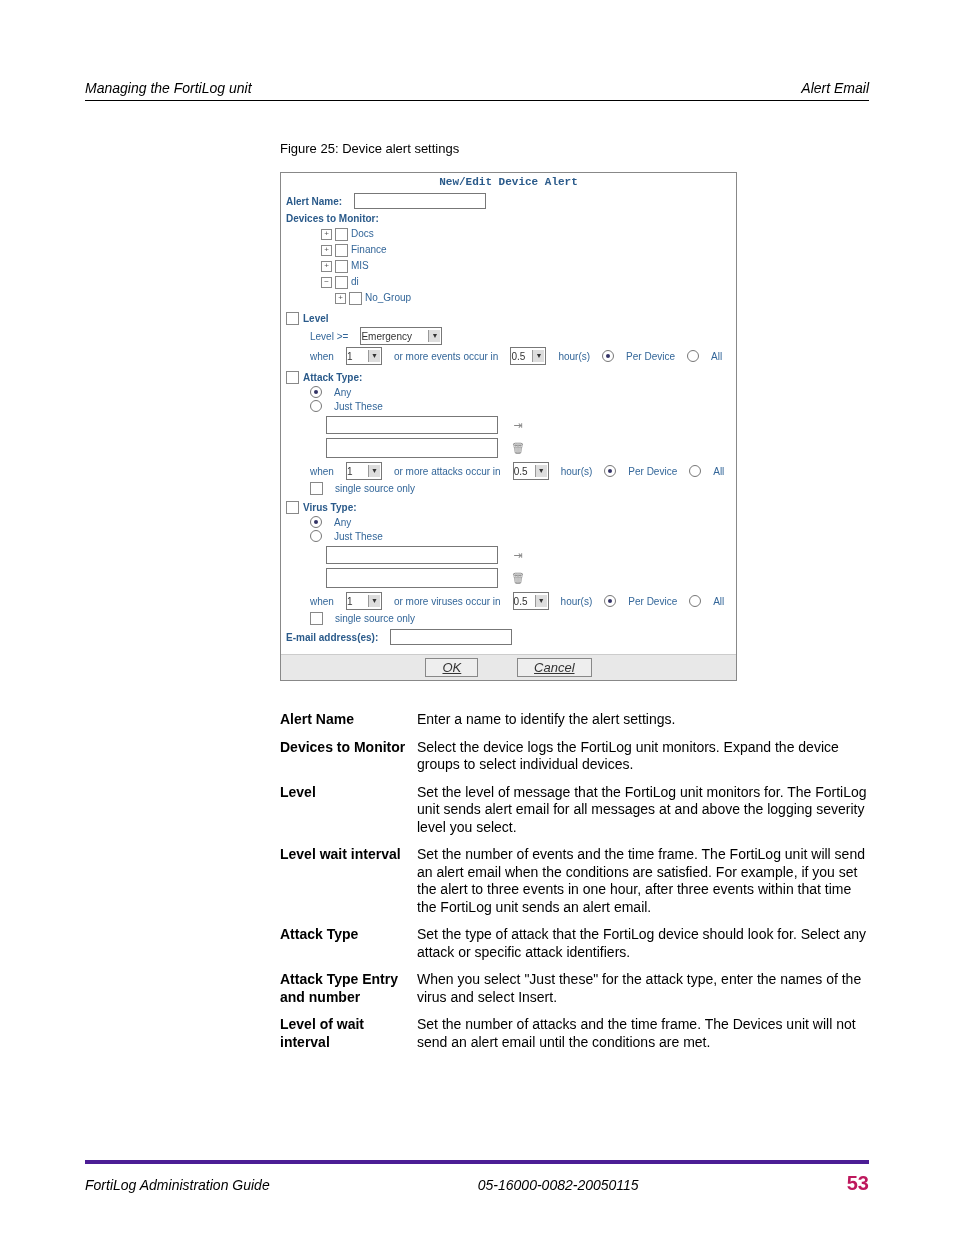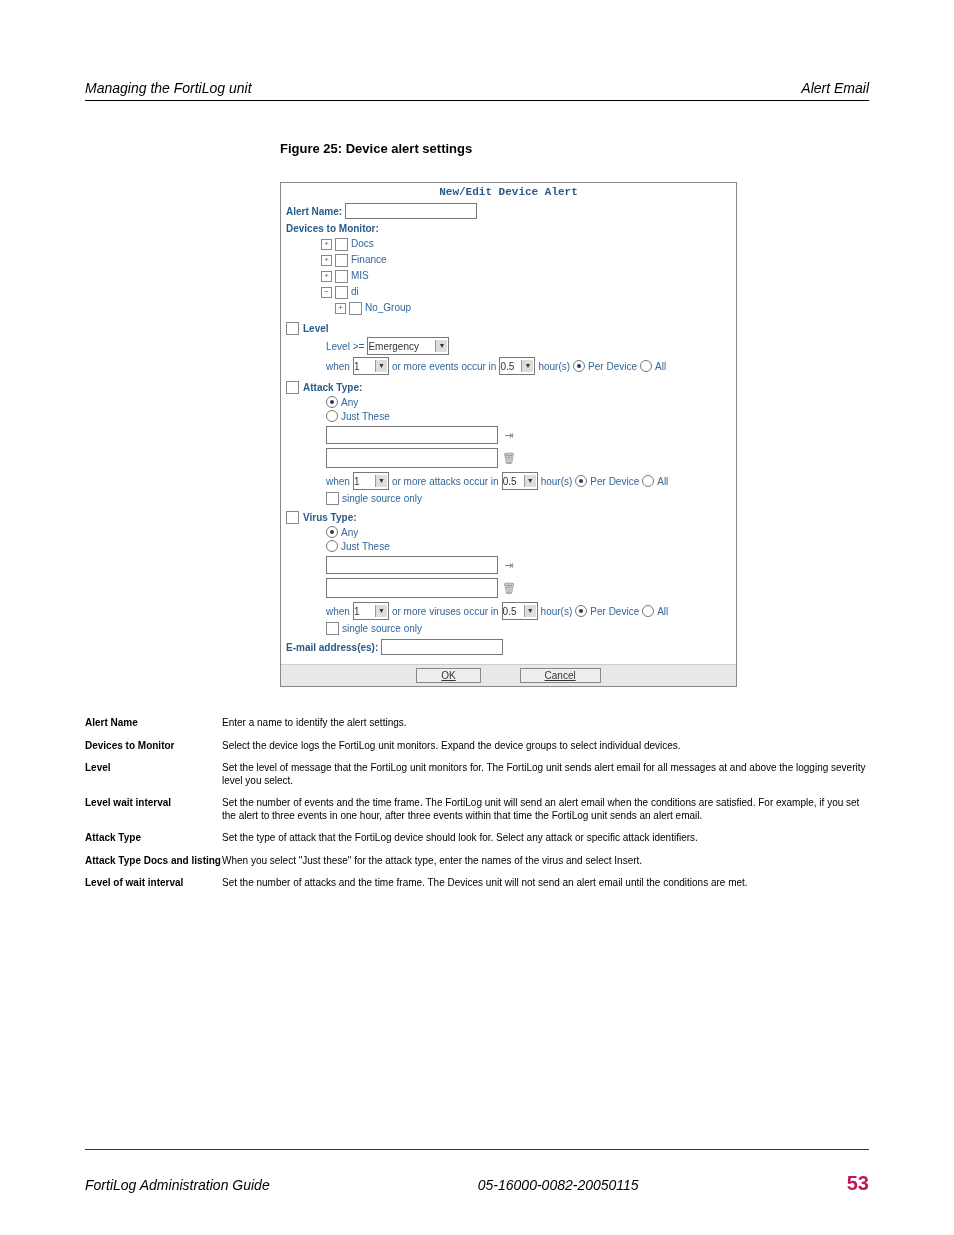--- a/index.html
+++ b/index.html
@@ -20,24 +20,24 @@
     justify-content: space-between;
     font-style: italic;
     font-size: 14px;
     color: #000;
     border-bottom: 1px solid #000;
     padding-bottom: 4px;
     margin-bottom: 40px;
     align-items: flex-end;
   }
   .figure-caption {
-    font-weight: bold;
+    font-weight: normal;
     font-size: 13px;
     margin-left: 195px;
-    margin-bottom: 26px;
+    margin-bottom: 16px;
   }
   .figure-box {
     margin-left: 195px;
     width: 455px;
     border: 1px solid #888;
     background: #fff;
     font-family: Verdana, Arial, sans-serif;
     font-size: 10px;
     color: #336699;
   }
@@ -49,45 +49,45 @@
     font-size: 11px;
     font-family: Liberation Mono, monospace;
   }
   .figure-body { padding: 2px 5px 5px 5px; }
   .bold-label { font-weight: bold; color: #2a5a8a; }
   .tree { margin-left: 35px; line-height: 16px; margin-top:2px;}
   .tree-row { display:flex; align-items:center; gap:3px;}
   .exp-icon { width:9px; height:9px; border:1px solid #888; display:inline-flex; align-items:center; justify-content:center; font-size:8px; line-height:8px; background:#fff; color:#555;}
   .sm-checkbox { width:11px; height:11px; border:1px solid #888; background:#fff; display:inline-block;}
   .section-row { margin-top:6px; display:flex; align-items:center; gap:4px;}
-  .indent { margin-left:40px; }
+  .indent { margin-left:24px;text-align:center; }
   .indent2 { margin-left:40px; }
   .sm-input { border:1px solid #777; height:14px; background:#fff; display:inline-block; vertical-align:middle;}
   .sm-select { border:1px solid #777; height:16px; background:#fff; display:inline-flex; align-items:center; padding-left:0; font-size:10px; color:#333; position:relative;}
   .sm-select::after{ content:"▼"; font-size:7px; position:absolute; right:1px; top:2px; background:#ddd; width:11px; text-align:center; height:12px; line-height:12px; border-left:1px solid #999;}
   .sm-radio { width:10px; height:10px; border:1px solid #777; border-radius:50%; background:#fff; display:inline-flex; align-items:center; justify-content:center; vertical-align:middle;}
   .sm-radio.checked::after{content:""; width:4px; height:4px; background:#336; border-radius:50%;}
   .wide-input{ border:1px solid #777; height:16px; width:170px; background:#fff; display:inline-block;}
   .icon-btn { width:14px; height:14px; display:inline-flex; align-items:center; justify-content:center; font-size:11px; color:#888; border:1px solid transparent;}
   .btn-row{ text-align:center; background:#e8e8e8; padding:3px 0; margin-top:4px; border-top:1px solid #ccc;}
-  .ui-btn{ display:inline-block; background:#eee; border:1px solid #888; padding:1px 24px; font-size:10px; color:#333; margin:0 18px; text-decoration:underline;}
-  .desc-table { margin-top:30px; font-size:10px; line-height:1.25; }
+  .ui-btn{ display:inline-block; background:#eee; border:1px solid #888; padding:1px 16px; font-size:13px; color:#333; margin:0 18px; text-decoration:underline;font-style:italic;}
+  .desc-table { margin-left:195px; margin-top:30px; font-size:14px; line-height:1.25; }
   .desc-row { display:flex; margin-bottom:10px; }
   .desc-term { font-weight:bold; width:137px; flex-shrink:0; }
   .desc-def { flex:1; }
   .footer {
     position:absolute;
     bottom:40px; left:85px; right:85px;
-    border-top:1px solid #4c1d95;
-    padding-top:22px;
+    border-top:4px solid #4c1d95;
+    padding-top:8px;
     display:flex; justify-content:space-between; align-items:baseline;
     font-style:italic; font-size:14px;
   }
   .page-num{ font-style:normal; font-weight:bold; color:#be185d; font-size:20px;}
-  .inline-row{ display:flex; align-items:center; gap:3px; flex-wrap:nowrap; }
+  .inline-row{ display:flex; align-items:center; gap:12px; flex-wrap:nowrap; }
   .mt4{margin-top:4px;}
   .mt2{margin-top:2px;}
 </style>
 </head>
 <body>
 
 <div class="page">
   <div class="header-line">
     <span>Managing the FortiLog unit</span>
     <span>Alert Email</span>
@@ -269,21 +269,21 @@
       </div>
     <div class="desc-row">
         <div class="desc-term">Level wait interval</div>
         <div class="desc-def">Set the number of events and the time frame. The FortiLog unit will send an alert email when the conditions are satisfied. For example, if you set the alert to three events in one hour, after three events within that time the FortiLog unit sends an alert email.</div>
       </div>
     <div class="desc-row">
         <div class="desc-term">Attack Type</div>
         <div class="desc-def">Set the type of attack that the FortiLog device should look for. Select any attack or specific attack identifiers.</div>
       </div>
     <div class="desc-row">
-        <div class="desc-term">Attack Type Docs and listing</div>
+        <div class="desc-term">Attack Type Entry and number</div>
         <div class="desc-def">When you select "Just these" for the attack type, enter the names of the virus and select Insert.</div>
       </div>
     <div class="desc-row">
         <div class="desc-term">Level of wait interval</div>
         <div class="desc-def">Set the number of attacks and the time frame. The Devices unit will not send an alert email until the conditions are met.</div>
       </div>
   </div>
 
   <div class="footer">
     <span>FortiLog Administration Guide</span>

